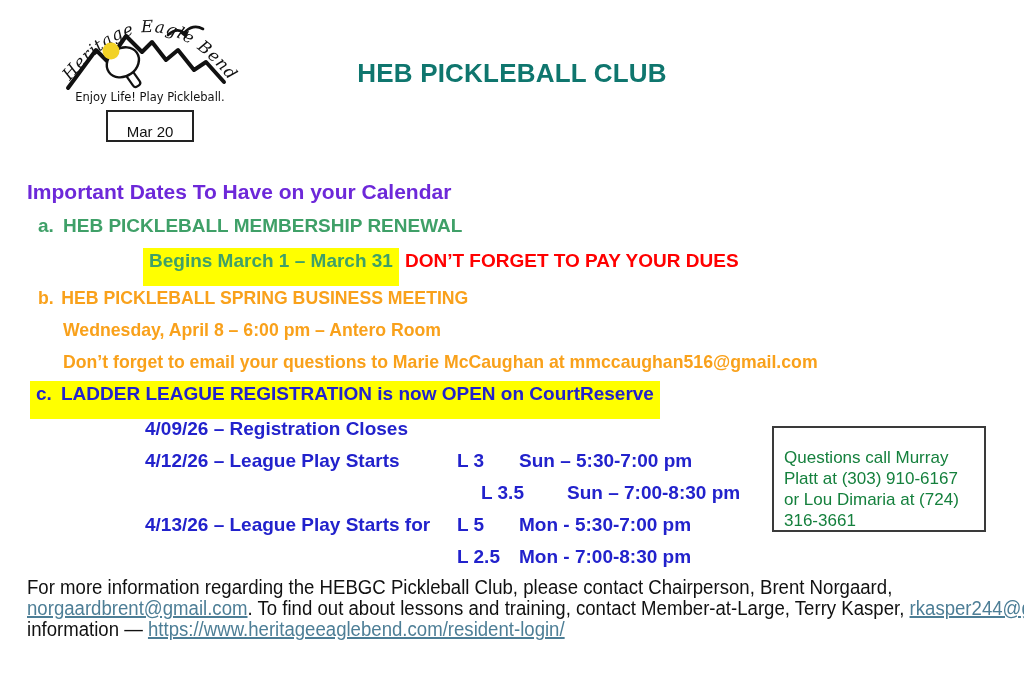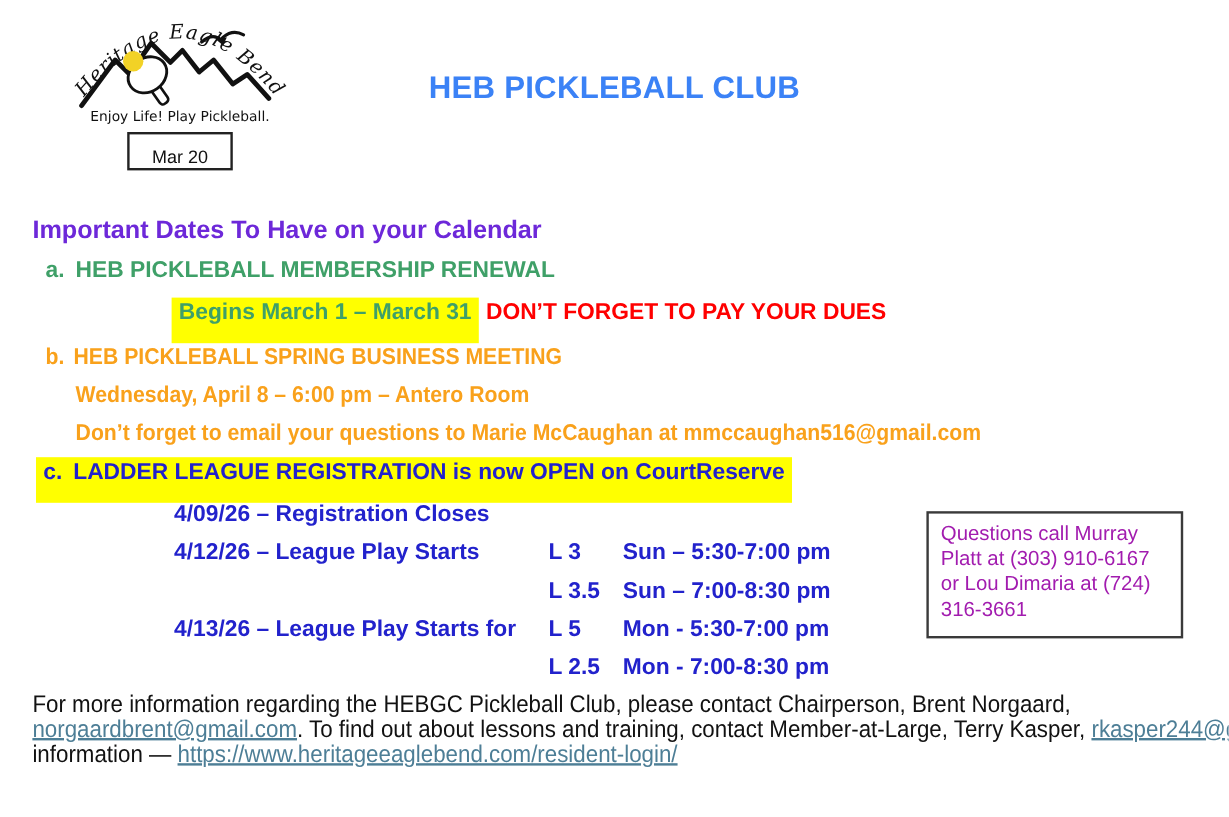--- a/index.html
+++ b/index.html
@@ -11,21 +11,21 @@
 
   
   .logo{position:absolute;left:52px;top:4px;width:196px;height:104px;}
   .date-box{
     position:absolute;left:106px;top:110px;width:84px;height:28px;
     border:2px solid #222;display:flex;align-items:flex-end;justify-content:center;
     font-size:15px;color:#111;
   }
   .page-title{
     position:absolute;left:0;top:58px;width:1024px;text-align:center;
-    font-size:26px;font-weight:bold;color:#3b82f6;letter-spacing:.2px;
+    font-size:26px;font-weight:bold;color:#0f766e;letter-spacing:.2px;
   }
 
   
   .heading{left:27px;top:180px;font-size:21px;font-weight:bold;color:#6d28d9;}
   .line{font-size:19px;font-weight:bold;line-height:24px;}
   .marker{display:inline-block;width:25px;}
   .green{color:#3FA068;}
   .orange{color:#F9A11B;}
   .red{color:#FF0000;}
   .blue{color:#2222CC;}
@@ -34,22 +34,22 @@
 
   
   .sched-row{display:flex;left:145px;font-size:19px;font-weight:bold;color:#2222CC;}
   .col-date{width:312px;}
   .col-level{width:62px;}
   .col-time{}
 
   
   .contact-box{
     position:absolute;left:772px;top:426px;width:214px;height:106px;
-    border:2px solid #3a3a3a;box-sizing:border-box;padding:6px 10px;
-    font-size:17px;line-height:21px;color:#a21caf;white-space:normal;
+    border:2px solid #3a3a3a;box-sizing:border-box;padding:19px 10px;
+    font-size:17px;line-height:21px;color:#15803d;white-space:normal;
   }
 
   
   .footer{position:absolute;left:27px;top:577px;width:990px;font-size:20px;line-height:21px;color:#111;}
   .footer .fline{white-space:nowrap;}
   .flink{color:#4D7E96;text-decoration:underline;cursor:pointer;}
 </style>
 </head>
 <body>
 
@@ -107,21 +107,21 @@
   <div class="abs sched-row" style="top:418px;">
     <span class="col-date">4/09/26 – Registration Closes</span>
     <span class="col-level"></span>
     <span class="col-time"></span>
   </div>
   <div class="abs sched-row" style="top:450px;">
     <span class="col-date">4/12/26 – League Play Starts</span>
     <span class="col-level">L 3</span>
     <span class="col-time">Sun – 5:30-7:00 pm</span>
   </div>
-  <div class="abs sched-row" style="top:482px;">
+  <div class="abs sched-row" style="top:482px;gap:24px;">
     <span class="col-date"></span>
     <span class="col-level">L 3.5</span>
     <span class="col-time">Sun – 7:00-8:30 pm</span>
   </div>
   <div class="abs sched-row" style="top:514px;">
     <span class="col-date">4/13/26 – League Play Starts for</span>
     <span class="col-level">L 5</span>
     <span class="col-time">Mon - 5:30-7:00 pm</span>
   </div>
   <div class="abs sched-row" style="top:546px;">

